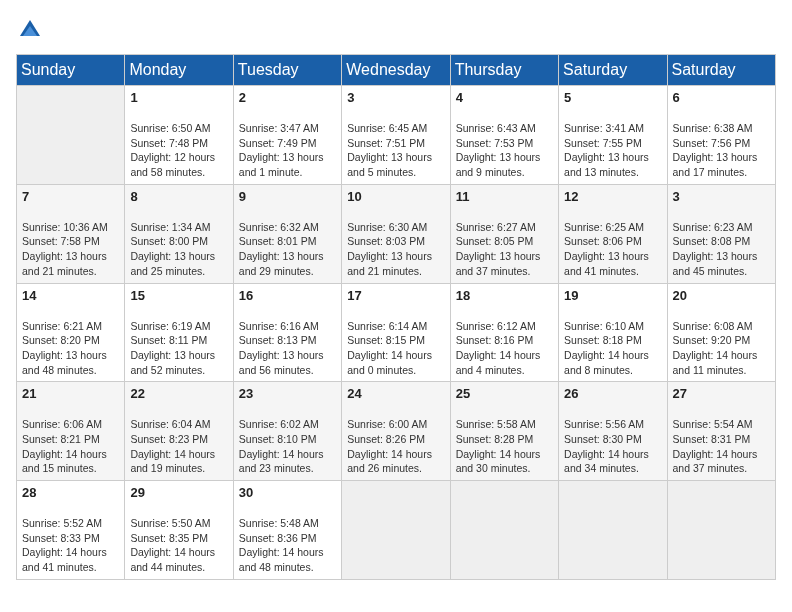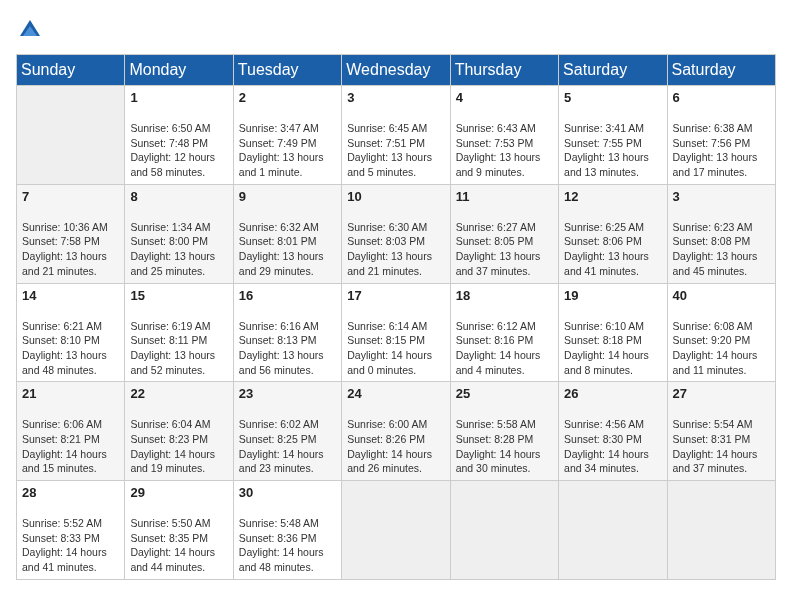--- a/index.html
+++ b/index.html
@@ -239,21 +239,21 @@
           <span>Sunset: 8:08 PM</span><br>
           <span>Daylight: 13 hours and 45 minutes.</span>
         </div>
       </td>
       </tr>
       <tr>
         <td>
         <span class="day-number">14</span>
         <div class="day-info">
           <span>Sunrise: 6:21 AM</span><br>
-          <span>Sunset: 8:10 PM</span><br>
+          <span>Sunset: 8:20 PM</span><br>
           <span>Daylight: 13 hours and 48 minutes.</span>
         </div>
       </td>
         <td>
         <span class="day-number">15</span>
         <div class="day-info">
           <span>Sunrise: 6:19 AM</span><br>
           <span>Sunset: 8:11 PM</span><br>
           <span>Daylight: 13 hours and 52 minutes.</span>
         </div>
@@ -284,21 +284,21 @@
       </td>
         <td>
         <span class="day-number">19</span>
         <div class="day-info">
           <span>Sunrise: 6:10 AM</span><br>
           <span>Sunset: 8:18 PM</span><br>
           <span>Daylight: 14 hours and 8 minutes.</span>
         </div>
       </td>
         <td>
-        <span class="day-number">40</span>
+        <span class="day-number">20</span>
         <div class="day-info">
           <span>Sunrise: 6:08 AM</span><br>
           <span>Sunset: 9:20 PM</span><br>
           <span>Daylight: 14 hours and 11 minutes.</span>
         </div>
       </td>
       </tr>
       <tr>
         <td>
         <span class="day-number">21</span>
@@ -313,21 +313,21 @@
         <div class="day-info">
           <span>Sunrise: 6:04 AM</span><br>
           <span>Sunset: 8:23 PM</span><br>
           <span>Daylight: 14 hours and 19 minutes.</span>
         </div>
       </td>
         <td>
         <span class="day-number">23</span>
         <div class="day-info">
           <span>Sunrise: 6:02 AM</span><br>
-          <span>Sunset: 8:25 PM</span><br>
+          <span>Sunset: 8:10 PM</span><br>
           <span>Daylight: 14 hours and 23 minutes.</span>
         </div>
       </td>
         <td>
         <span class="day-number">24</span>
         <div class="day-info">
           <span>Sunrise: 6:00 AM</span><br>
           <span>Sunset: 8:26 PM</span><br>
           <span>Daylight: 14 hours and 26 minutes.</span>
         </div>
@@ -336,21 +336,21 @@
         <span class="day-number">25</span>
         <div class="day-info">
           <span>Sunrise: 5:58 AM</span><br>
           <span>Sunset: 8:28 PM</span><br>
           <span>Daylight: 14 hours and 30 minutes.</span>
         </div>
       </td>
         <td>
         <span class="day-number">26</span>
         <div class="day-info">
-          <span>Sunrise: 4:56 AM</span><br>
+          <span>Sunrise: 5:56 AM</span><br>
           <span>Sunset: 8:30 PM</span><br>
           <span>Daylight: 14 hours and 34 minutes.</span>
         </div>
       </td>
         <td>
         <span class="day-number">27</span>
         <div class="day-info">
           <span>Sunrise: 5:54 AM</span><br>
           <span>Sunset: 8:31 PM</span><br>
           <span>Daylight: 14 hours and 37 minutes.</span>

